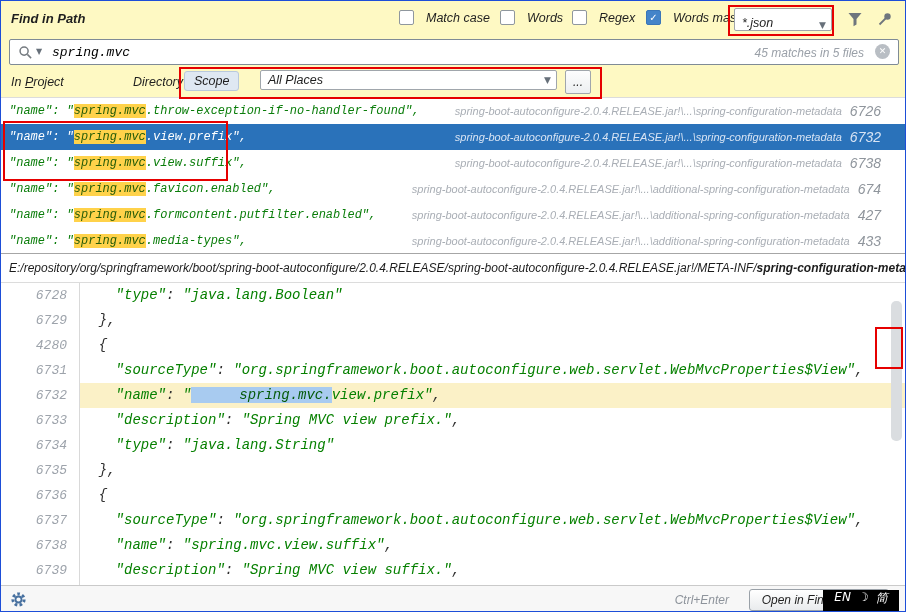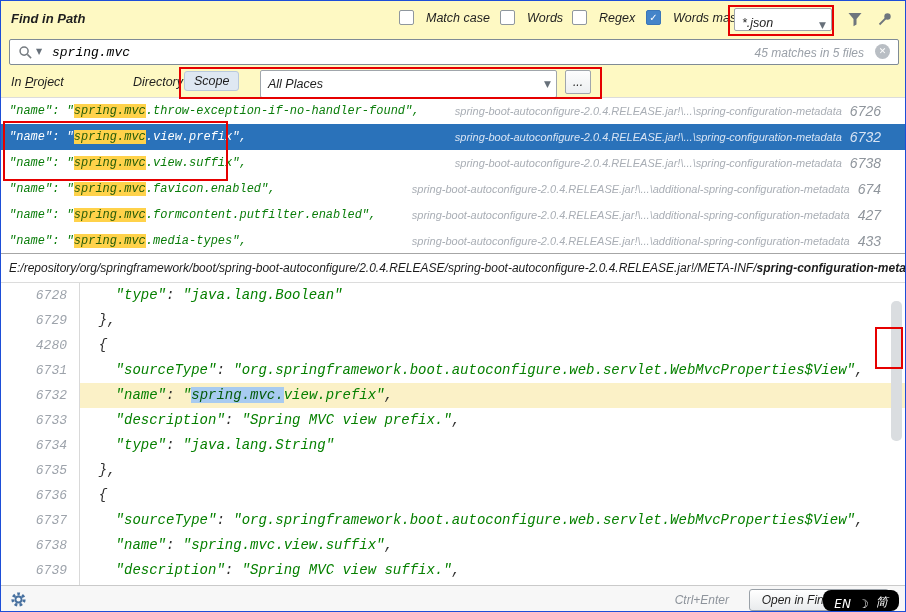--- a/index.html
+++ b/index.html
@@ -43,21 +43,21 @@
 
   
   .scoperow{position:absolute;left:0;top:64px;right:0;height:32px;font-size:12.5px;padding-left:44px;}
   .scopeitem{position:absolute;top:10px;}
   #si-project{left:10px;}
   #si-module{left:82px;margin-top:28px;}
   #si-directory{left:132px;}
   .mn{text-decoration:underline;}
   .scope-pill{position:absolute;left:183px;top:6px;background:#dfe8f2;border:1px solid #b9c9dc;
               border-radius:3px;padding:2px 9px;}
-  #combo-scope{left:259px;top:5px;width:297px;height:28px;}
+  #combo-scope{left:259px;top:5px;width:297px;height:20px;}
   .browse-btn{position:absolute;left:564px;top:5px;width:26px;height:24px;border:1px solid #a0a6ac;
               background:linear-gradient(#fdfdfd,#eceff1);border-radius:2px;text-align:center;
               line-height:22px;font-size:12px;box-sizing:border-box;}
 
   
   .results{position:absolute;left:0;top:96px;width:100%;height:156px;background:#fff;border-top:1px solid #dcdcdc;box-sizing:border-box;}
   .rrow{display:flex;align-items:center;height:26px;padding:0 24px 0 8px;font-size:12px;
         white-space:nowrap;overflow:hidden;}
   .rcode{font-family:"Liberation Mono",monospace;font-size:12px;color:#0a7d0a;}
   .rcode .hl{background:#ffd24a;color:#275c07;}
@@ -77,33 +77,33 @@
   .editor{position:absolute;left:0;top:282px;width:100%;height:302px;background:#fff;overflow:hidden;}
   .gutter{position:absolute;left:0;top:0;width:78px;height:100%;border-right:1px solid #d9d9d9;background:#fff;}
   .gnum{height:25px;line-height:25px;text-align:right;padding-right:12px;
         font-family:"Liberation Mono",monospace;font-size:13px;color:#9da3ab;}
   .lines{position:absolute;left:79px;top:0;right:0;}
   .cline{height:25px;line-height:25px;white-space:pre;font-family:"Liberation Mono",monospace;
          font-size:14px;padding-left:2px;}
   .cline.cur{background:#fbf1c7;}
   .seg-s{color:#068000;}
   .seg-p{color:#2f2f2f;}
-  .seg-sel{background:#a8cbf0;color:#055a0a;}
+  .seg-sel{background:#a8cbf0;color:#055a0a;padding-left:48px;}
   .vthumb{position:absolute;right:3px;top:18px;width:11px;height:140px;background:#dadde0;border-radius:5px;}
 
   
   .footer{position:absolute;left:0;top:584px;width:100%;height:28px;background:#f7f7f7;border-top:1px solid #cacaca;}
   .gear{position:absolute;left:9px;top:5px;}
   .shortcut{position:absolute;right:176px;top:7px;font-size:12px;color:#8d939b;}
   .open-btn{position:absolute;left:748px;top:3px;width:140px;height:22px;border:1px solid #9aa1a8;
             border-radius:3px;background:linear-gradient(#ffffff,#e9ebed);font-size:12px;text-align:center;
             line-height:20px;overflow:hidden;white-space:nowrap;box-sizing:border-box;}
   .ime{position:absolute;left:822px;top:4px;width:76px;height:21px;background:#000;color:#fff;
-       display:flex;align-items:flex-end;justify-content:center;gap:7px;font-size:12px;z-index:30;
-       font-family:"DejaVu Sans",sans-serif;border-radius:8px;}
+       display:flex;align-items:flex-start;justify-content:center;gap:7px;font-size:12px;z-index:30;
+       font-family:"DejaVu Sans",sans-serif;border-radius:0;}
 </style>
 </head>
 <body>
 
 <div class="app">
 
   <div class="titlebar">
     <span class="title">Find in Path</span>
 
     <label class="cbx" style="left:398px">

